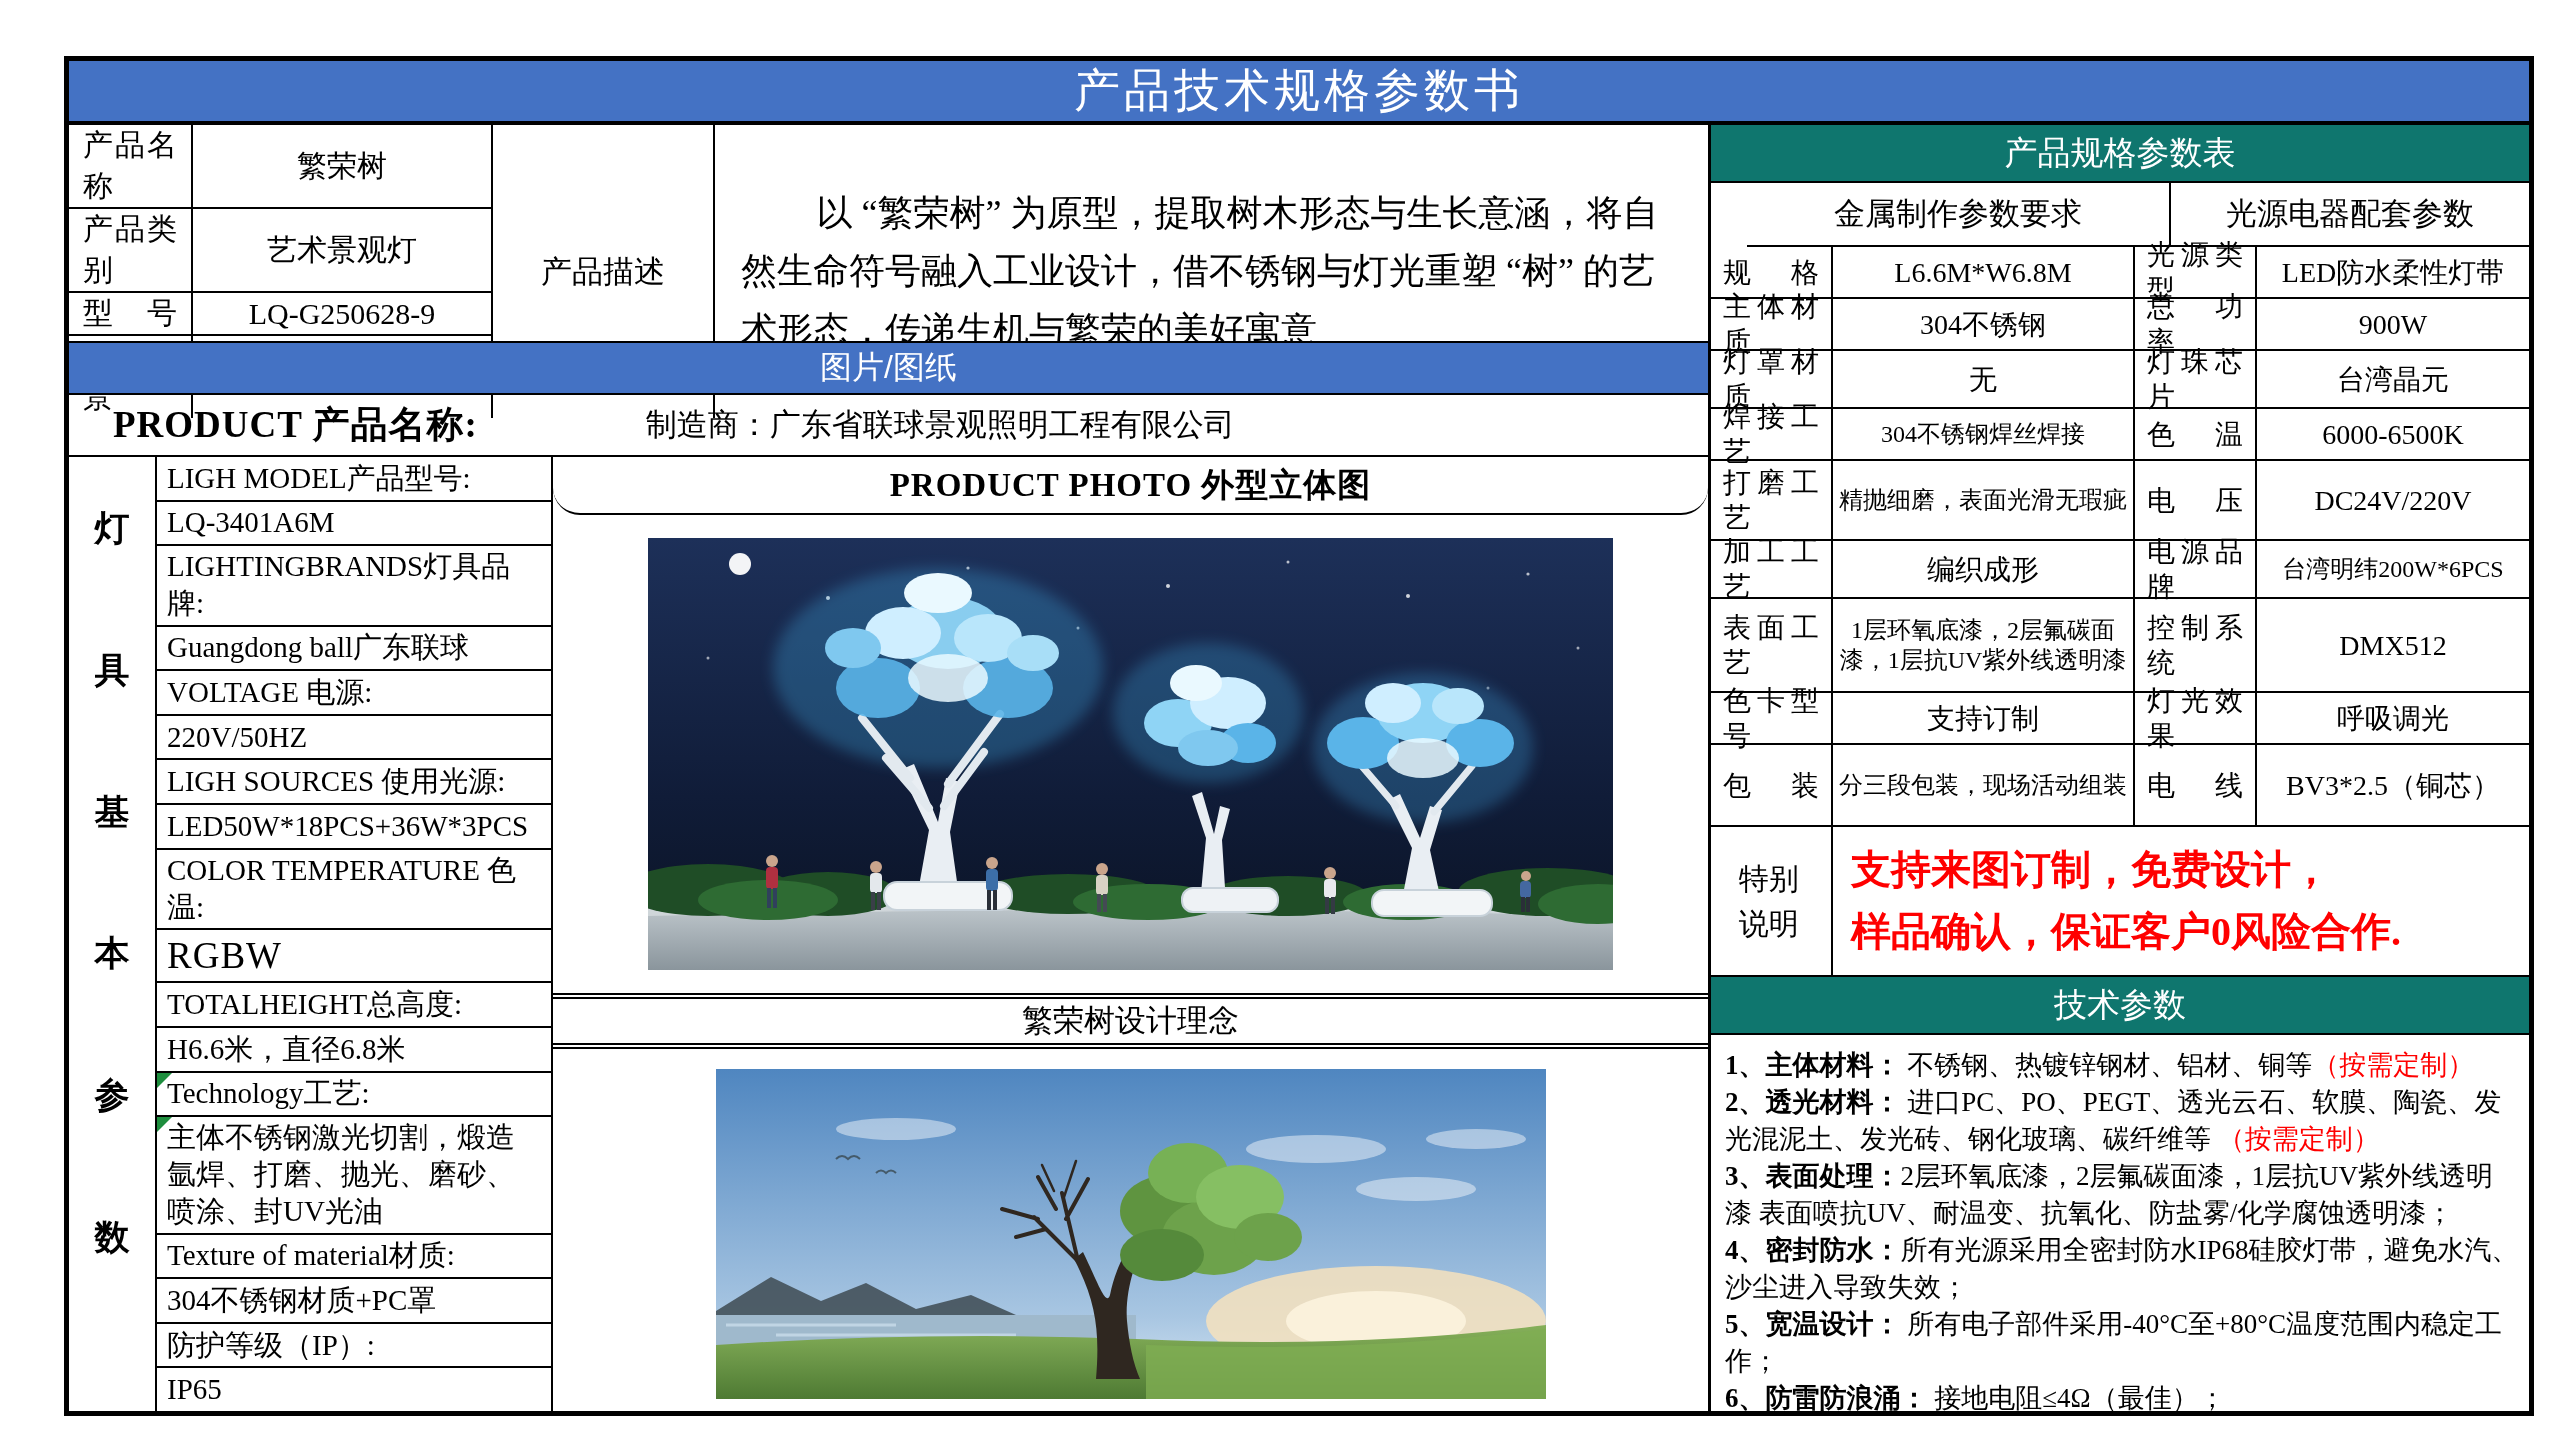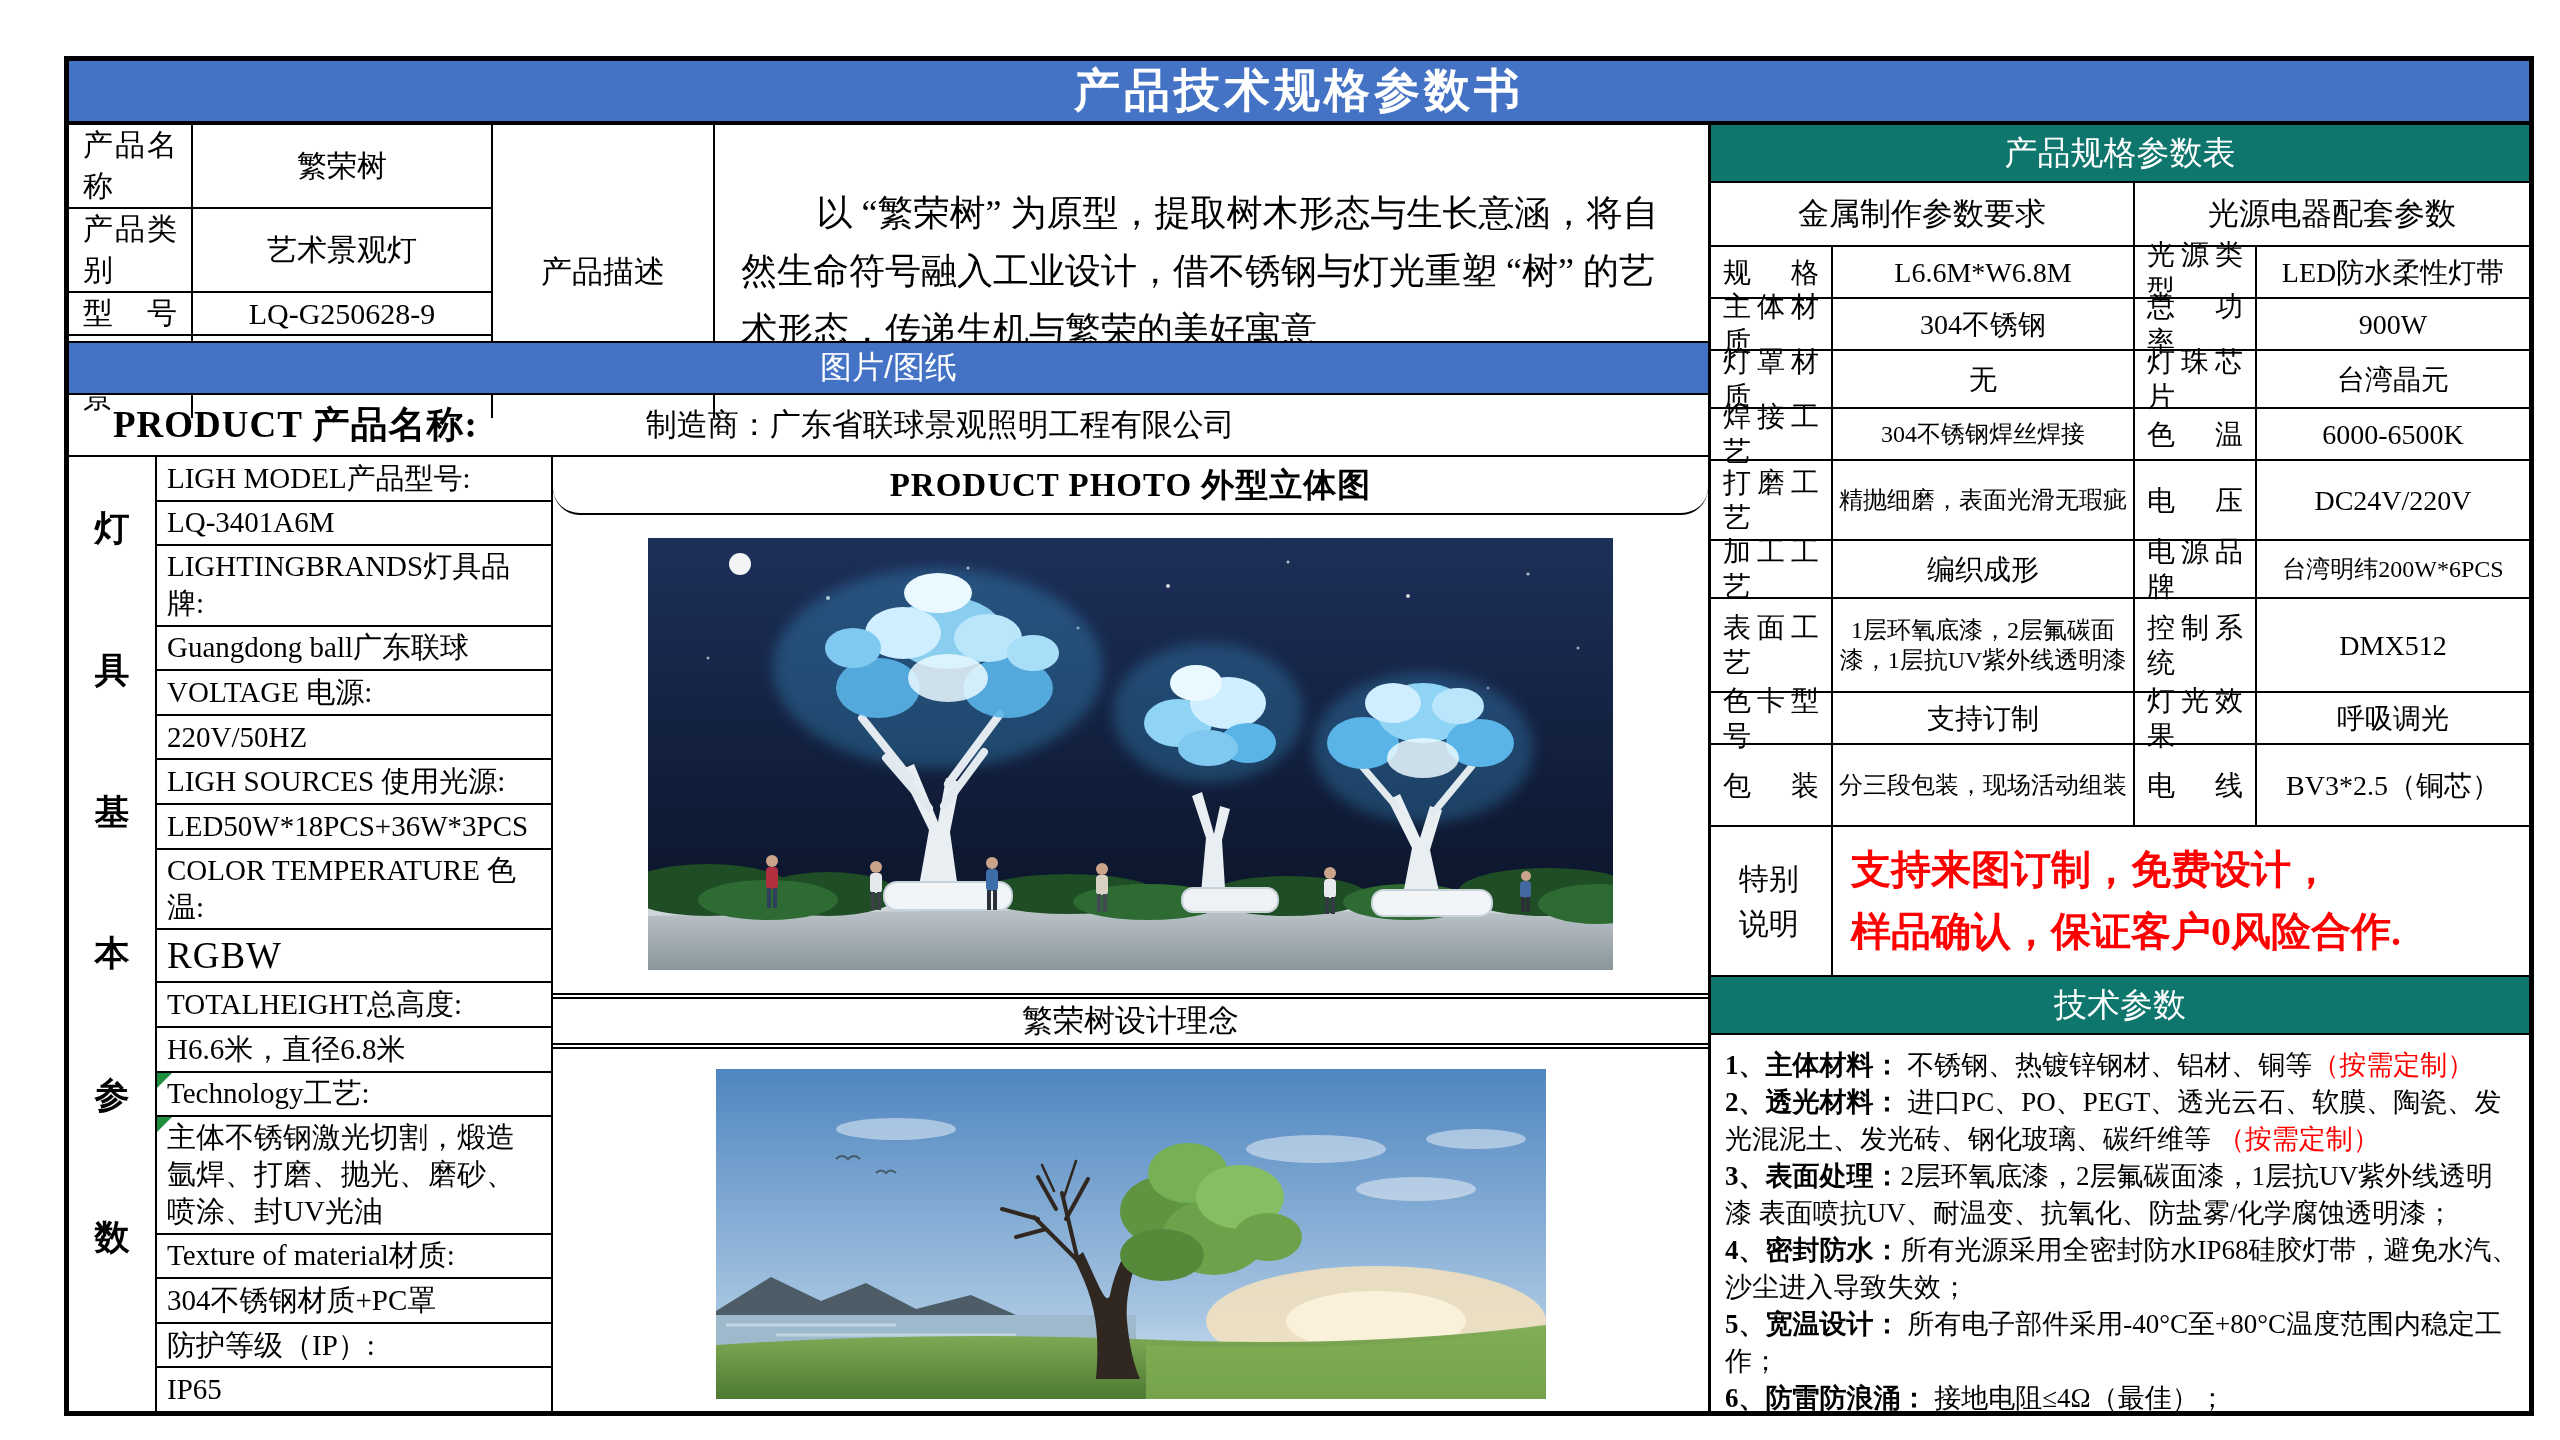--- a/index.html
+++ b/index.html
@@ -8,21 +8,21 @@
     background: #ffffff; font-family: "Liberation Serif", "DejaVu Serif", serif;
     color: #000;
   }
   .page {
     position: absolute; left: 64px; top: 56px; width: 2470px; height: 1360px;
     border: 5px solid #000; display: flex; flex-direction: column; background: #fff;
   }
   .title-bar {
     height: 64px; background: #4472C4; border-bottom: 4px solid #000;
     display: flex; align-items: center; justify-content: center;
-    color: #fff; font-size: 46px; font-weight: bold; letter-spacing: 4px;
+    color: #fff; font-size: 46px; font-weight: normal; letter-spacing: 4px;
     font-family: "Liberation Sans", sans-serif;
   }
   .main { flex: 1; display: flex; min-height: 0; }
   .left-sec { width: 1642px; border-right: 3px solid #000; display: flex; flex-direction: column; min-height: 0; }
   .right-sec { flex: 1; display: flex; flex-direction: column; min-width: 0; }
 
   
   .info-grid {
     height: 218px; display: grid;
     grid-template-columns: 124px 300px 222px 1fr;
@@ -70,21 +70,21 @@
   .render-area { height: 478px; display: flex; align-items: center; justify-content: center; }
   .concept-row { height: 56px; border-top: 6px double #000; border-bottom: 6px double #000; display: flex; align-items: center; justify-content: center; font-size: 31px; }
   .nature-area { flex: 1; display: flex; justify-content: center; align-items: flex-start; padding-top: 20px; }
 
   
   .spec-hdr, .tech-hdr {
     height: 58px; background: #0f766e; border-bottom: 2px solid #000;
     color: #fff; font-size: 33px; display: flex; align-items: center; justify-content: center;
     font-family: "Liberation Sans", sans-serif;
   }
-  .group-row { height: 64px; display: flex; border-bottom: 2px solid #000; font-size: 31px; }
+  .group-row { height: 64px; display: flex; border-bottom: 2px solid #000; font-size: 31px; margin-left: 36px; }
   .group-cell { display: flex; align-items: center; justify-content: center; }
   .group-left { width: 424px; border-right: 2px solid #000; }
   .group-right { flex: 1; }
   .spec-grid {
     display: grid; grid-template-columns: 122px 302px 122px 1fr;
     grid-template-rows: 52px 52px 58px 52px 80px 58px 94px 52px 82px;
     font-size: 28px;
   }
   .scell { border-right: 2px solid #000; border-bottom: 2px solid #000; display: flex; align-items: center; justify-content: center; text-align: center; padding: 2px 6px; line-height: 1.25; }
   .scell.lastc { border-right: none; }

